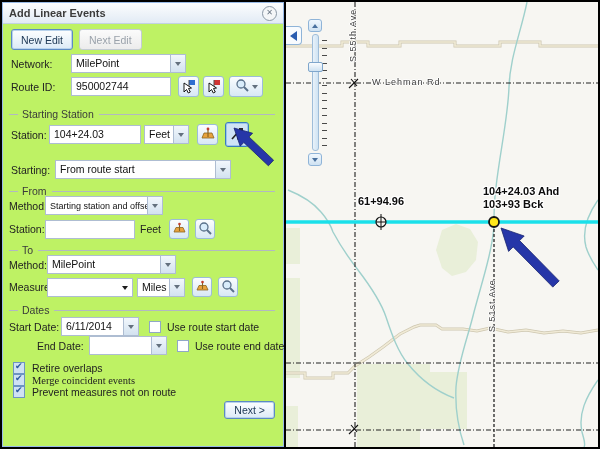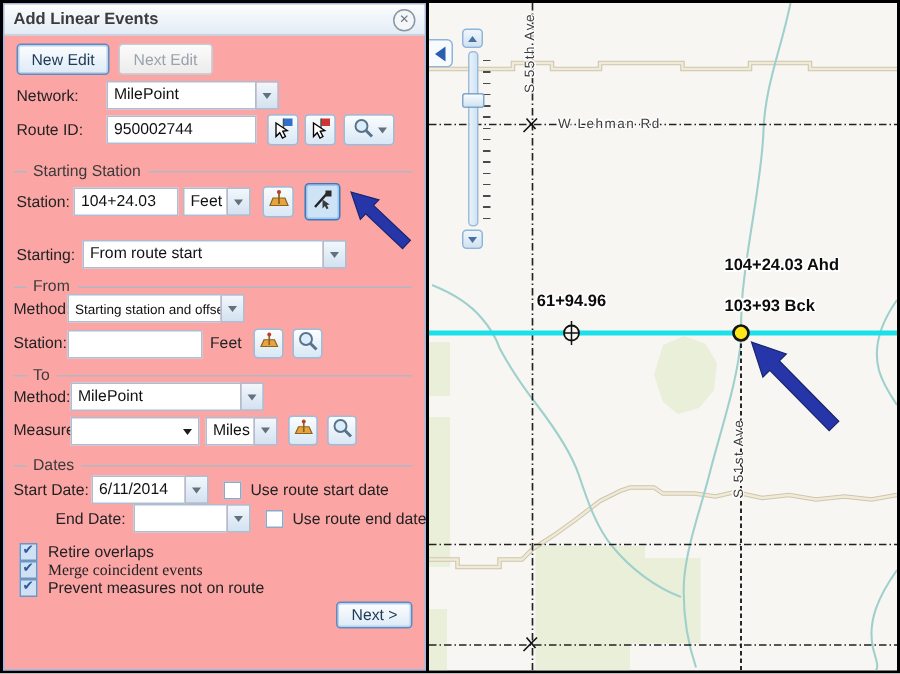--- a/index.html
+++ b/index.html
@@ -1,18 +1,18 @@
 <!DOCTYPE html>
 <html><head>
 <meta charset="utf-8">
 <style>
   html,body{margin:0;padding:0;background:#fff;font-family:"Liberation Sans",sans-serif;}
   .frame{position:relative;width:600px;height:449px;background:#000;overflow:hidden;}
   
-  .panel{position:absolute;left:2px;top:2px;width:282px;height:445px;background:#fca5a5;
+  .panel{position:absolute;left:2px;top:2px;width:282px;height:445px;background:#bef264;
          border:1px solid #99bbe8;box-sizing:border-box;}
   .panel-header{position:absolute;left:0;top:0;right:0;height:21px;
     background:linear-gradient(#fcfdfe,#e2ebf5);border-bottom:1px solid #c2d2e2;
     display:flex;align-items:center;padding:0 6px;box-sizing:border-box;}
   .panel-title{font-size:11px;font-weight:bold;color:#3c3c3c;flex:1;}
   .close-btn{width:13px;height:13px;border:1px solid #8a97a5;border-radius:50%;
     color:#6a7684;font-size:8px;line-height:11px;text-align:center;cursor:pointer;background:#f4f6f8;}
   .row{position:absolute;display:flex;align-items:center;font-size:10.5px;color:#222;white-space:nowrap;}
   .lbl{color:#222;}
   .field{height:19px;border:1px solid #aebdd2;background:#fff;font-size:10.5px;line-height:17px;
@@ -123,21 +123,21 @@
         <span class="caret"></span>
       </span>
     </div>
 
     <div class="legend" style="top:105px;">
       <span>Starting Station</span>
     </div>
 
     <div class="row" style="top:119px;left:8px;">
       <span class="lbl" style="width:38px;">Station:</span>
-      <span class="field" style="width:70px;">104+24.03</span>
+      <span class="field" style="width:92px;">104+24.03</span>
       <span class="combo" style="margin-left:3px;">
         <span class="field" style="width:29px;">Feet</span>
         <span class="dropbtn">
             <span class="caret"></span>
           </span>
       </span>
       <span class="ibtn" style="margin-left:8px;">
         <span>
           <svg width="16" height="16">
               <path d="M2,12 L14,12 L12,7 L4,7 Z" fill="#e8a33d" stroke="#8a6420" stroke-width="0.8"></path>
@@ -334,21 +334,21 @@
       <g>
         <circle cx="95" cy="220" r="5" fill="#f7f6f2" stroke="#111" stroke-width="1.2"></circle>
         <line x1="95" y1="212" x2="95" y2="228" stroke="#111" stroke-width="1"></line>
         <line x1="90" y1="220" x2="100" y2="220" stroke="#111" stroke-width="1"></line>
       </g>
 
       <circle cx="208" cy="220" r="5" fill="#ffe81a" stroke="#141414" stroke-width="1.8"></circle>
     </svg>
 
     <div class="maplabel" style="left:55px;top:193px;width:80px;text-align:center;">61+94.96</div>
-    <div class="maplabel" style="left:197px;top:169px;">104+24.03 Ahd</div>
+    <div class="maplabel" style="left:197px;top:183px;">104+24.03 Ahd</div>
     <div class="maplabel" style="left:197px;top:196px;">103+93 Bck</div>
     <div class="streetlabel" style="left:86px;top:75px;">W Lehman Rd</div>
     <div class="streetlabel vert" style="left:62px;top:60px;">S 55th Ave</div>
     <div class="streetlabel vert" style="left:201px;top:330px;">S 51st Ave</div>
 
     <svg style="position:absolute;left:212px;top:224px;pointer-events:none;" width="64" height="64">
       <polygon points="3,2 26.2,10 21.6,14.6 61.2,54.9 54.8,61.1 15.2,20.9 10.6,25.4" fill="#2636a8" stroke="#18246e" stroke-width="0.8"></polygon>
     </svg>
 
     <div class="collapse-tab">

